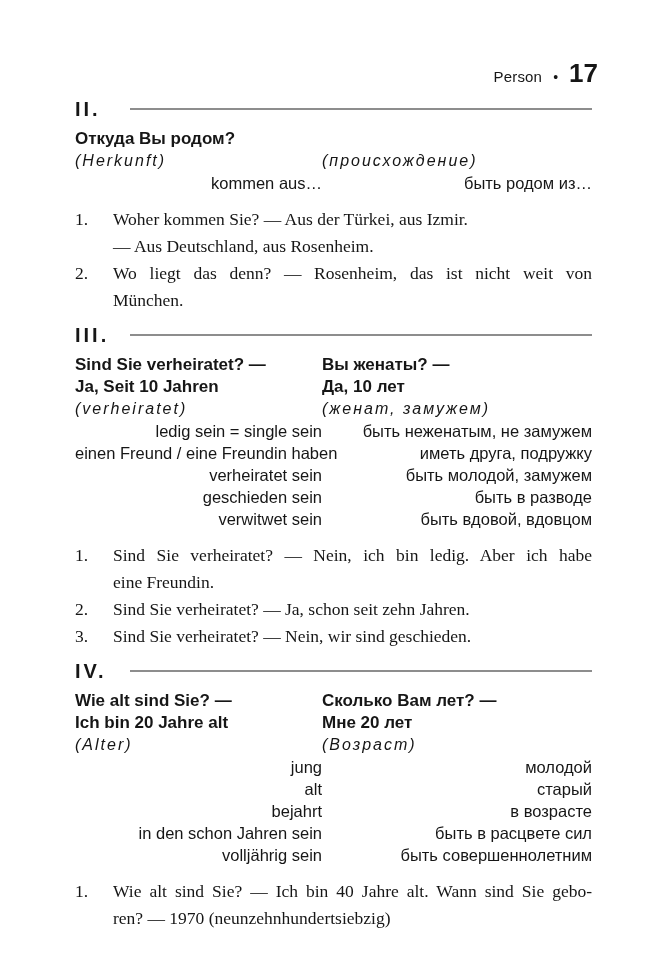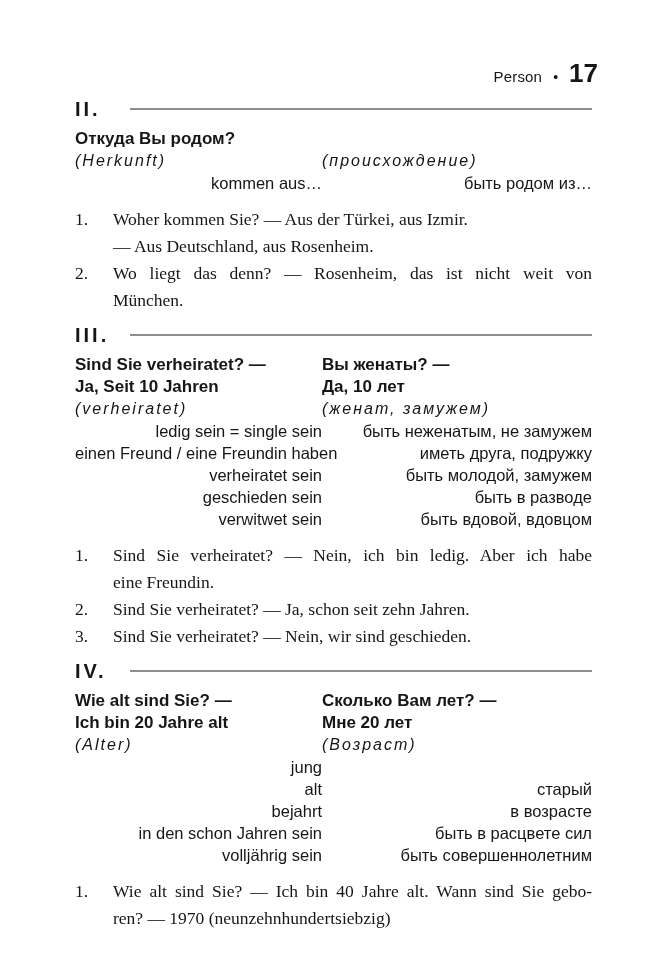--- a/index.html
+++ b/index.html
@@ -233,20 +233,21 @@
           <div class="phrase-row title">
             <div class="cell de">Ich bin 20 Jahre alt</div>
             <div class="cell ru">Мне 20 лет</div>
           </div>
           <div class="phrase-row gloss">
             <div class="cell de">(Alter)</div>
             <div class="cell ru">(Возраст)</div>
           </div>
           <div class="phrase-row vocab">
             <div class="cell de">jung</div>
+            <div class="cell ru">молодой</div>
           </div>
           <div class="phrase-row vocab">
             <div class="cell de">alt</div>
             <div class="cell ru">старый</div>
           </div>
           <div class="phrase-row vocab">
             <div class="cell de">bejahrt</div>
             <div class="cell ru">в возрасте</div>
           </div>
           <div class="phrase-row vocab">

